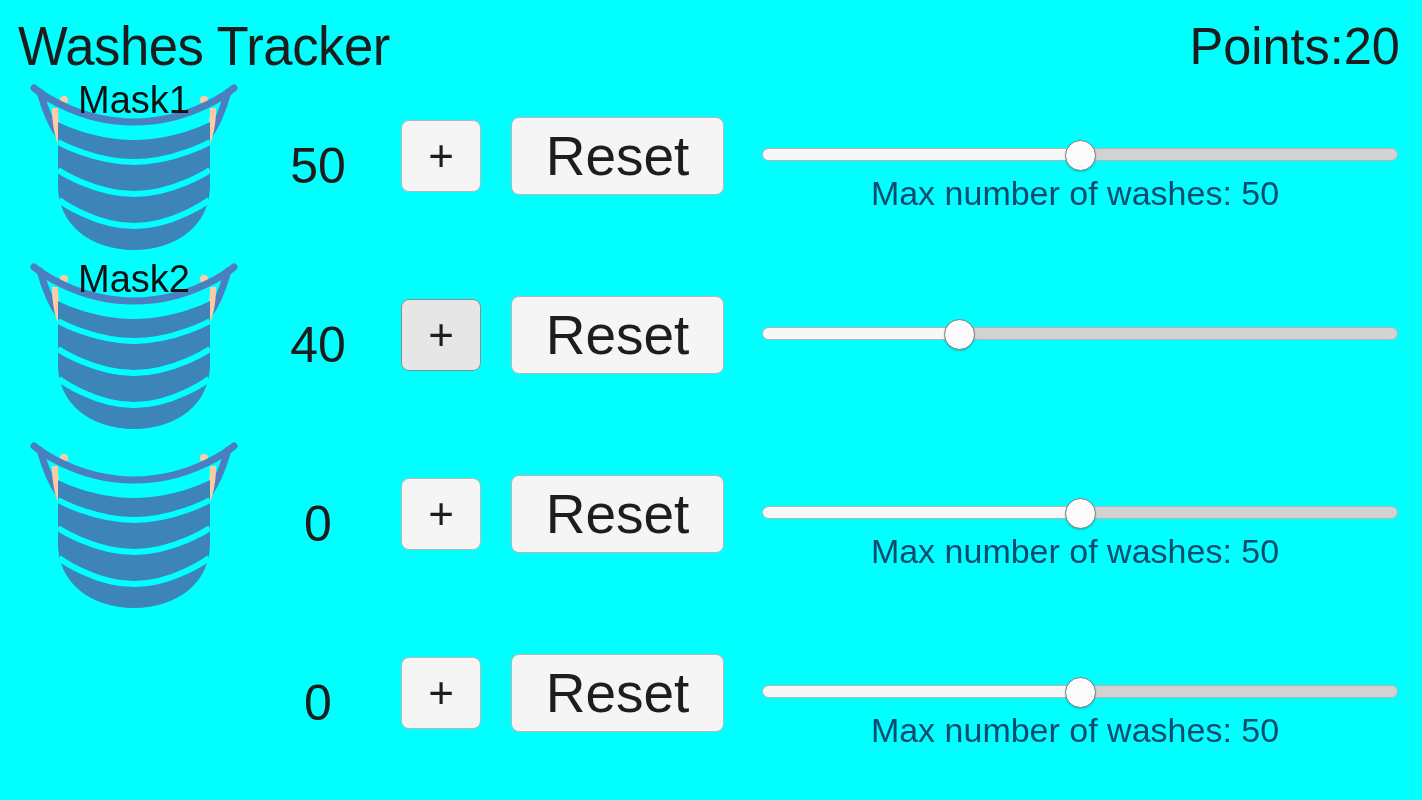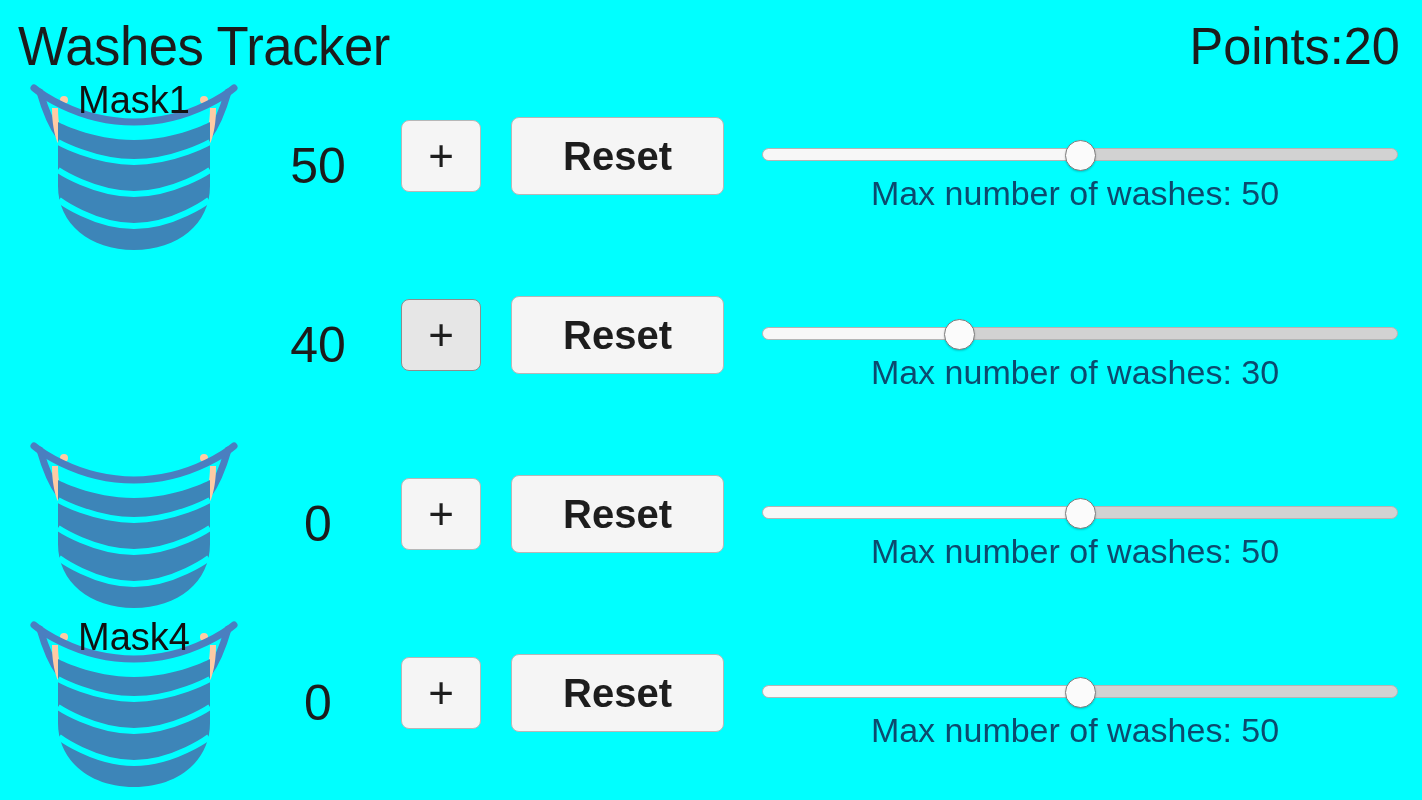--- a/index.html
+++ b/index.html
@@ -120,23 +120,22 @@
     font-size:44px;
     line-height:44px;
   }
   .btn-plus.is-hover {
     background:#e6e6e6;
     border-color:#8d8d8d;
   }
   .btn-reset {
     left:511px; top:41px;
     width:213px; height:78px;
-    font-size:40px;
+    font-size:55px;
     line-height:48px;
-    font-weight:bold;
   }
 
   
   .slider-cell {
     position:absolute;
     left:757px; top:0;
     width:645px; height:179px;
   }
   .slider {
     position:absolute;
@@ -226,73 +225,52 @@
         </div>
         <div class="thumb" style="left: 50%;"></div>
       </div>
       <div class="slider-label">Max number of washes: 50</div>
     </div>
 
   </div>
 
   <div class="mask-row">
 
-
-    <div class="count">40</div>
-
-    <button class="btn btn-plus is-hover">+</button>
-
-    <button class="btn btn-reset">Reset</button>
-
-    <div class="slider-cell">
-      <div class="slider">
-        <div class="track">
-          <div class="track-fill" style="width: 31%;"></div>
-        </div>
-        <div class="thumb" style="left: 31%;"></div>
-      </div>
-      <div class="slider-label">Max number of washes: 30</div>
-    </div>
-
-  </div>
-
-  <div class="mask-row">
-
     <div class="mask-cell">
       <svg class="mask-svg" viewBox="0 0 240 176" aria-hidden="true">
         <path d="M26 14 C26 58 36 76 50 88" stroke="#4a7fc0" stroke-width="7" fill="none" stroke-linecap="round" transform="rotate(-16 26 14)"></path>
         <path d="M214 14 C214 58 204 76 190 88" stroke="#4a7fc0" stroke-width="7" fill="none" stroke-linecap="round" transform="rotate(16 214 14)"></path>
         <path d="M44 30 C44 46 47 58 52 66 L44 66 C40 56 38 44 38 30 Z" fill="#ffcba4"></path>
         <path d="M196 30 C196 46 193 58 188 66 L196 66 C200 56 202 44 202 30 Z" fill="#ffcba4"></path>
         <circle cx="50" cy="22" r="4" fill="#ffcba4"></circle>
         <circle cx="190" cy="22" r="4" fill="#ffcba4"></circle>
         <path d="M20 10 C20 10 60 44 120 44 C180 44 220 10 220 10" stroke="#4a7fc0" stroke-width="7" fill="none" stroke-linecap="round"></path>
         <path d="M44 44 C44 44 78 62 120 62 C162 62 196 44 196 44
                  L196 108 C196 146 164 172 120 172
                  C76 172 44 146 44 108 Z" fill="#3d85b8"></path>
         <path d="M44 64 C44 64 80 84 120 84 C160 84 196 64 196 64" stroke="#00ffff" stroke-width="6" fill="none"></path>
         <path d="M44 92 C44 92 80 116 120 116 C160 116 196 92 196 92" stroke="#00ffff" stroke-width="6" fill="none"></path>
         <path d="M45 122 C45 122 80 148 120 148 C160 148 195 122 195 122" stroke="#00ffff" stroke-width="6" fill="none"></path>
       </svg>
-    </div>
-
-    <div class="count">0</div>
-
-    <button class="btn btn-plus">+</button>
+      <div class="mask-label">Mask2</div>
+    </div>
+
+    <div class="count">40</div>
+
+    <button class="btn btn-plus is-hover">+</button>
 
     <button class="btn btn-reset">Reset</button>
 
     <div class="slider-cell">
       <div class="slider">
         <div class="track">
-          <div class="track-fill" style="width: 50%;"></div>
+          <div class="track-fill" style="width: 31%;"></div>
         </div>
-        <div class="thumb" style="left: 50%;"></div>
+        <div class="thumb" style="left: 31%;"></div>
       </div>
-      <div class="slider-label">Max number of washes: 50</div>
     </div>
 
   </div>
 
   <div class="mask-row">
 
     <div class="mask-cell">
       <svg class="mask-svg" viewBox="0 0 240 176" aria-hidden="true">
         <path d="M26 14 C26 58 36 76 50 88" stroke="#4a7fc0" stroke-width="7" fill="none" stroke-linecap="round" transform="rotate(-16 26 14)"></path>
         <path d="M214 14 C214 58 204 76 190 88" stroke="#4a7fc0" stroke-width="7" fill="none" stroke-linecap="round" transform="rotate(16 214 14)"></path>
@@ -301,35 +279,55 @@
         <circle cx="50" cy="22" r="4" fill="#ffcba4"></circle>
         <circle cx="190" cy="22" r="4" fill="#ffcba4"></circle>
         <path d="M20 10 C20 10 60 44 120 44 C180 44 220 10 220 10" stroke="#4a7fc0" stroke-width="7" fill="none" stroke-linecap="round"></path>
         <path d="M44 44 C44 44 78 62 120 62 C162 62 196 44 196 44
                  L196 108 C196 146 164 172 120 172
                  C76 172 44 146 44 108 Z" fill="#3d85b8"></path>
         <path d="M44 64 C44 64 80 84 120 84 C160 84 196 64 196 64" stroke="#00ffff" stroke-width="6" fill="none"></path>
         <path d="M44 92 C44 92 80 116 120 116 C160 116 196 92 196 92" stroke="#00ffff" stroke-width="6" fill="none"></path>
         <path d="M45 122 C45 122 80 148 120 148 C160 148 195 122 195 122" stroke="#00ffff" stroke-width="6" fill="none"></path>
       </svg>
-      <div class="mask-label">Mask4</div>
     </div>
 
     <div class="count">0</div>
 
     <button class="btn btn-plus">+</button>
 
     <button class="btn btn-reset">Reset</button>
 
     <div class="slider-cell">
       <div class="slider">
         <div class="track">
           <div class="track-fill" style="width: 50%;"></div>
         </div>
         <div class="thumb" style="left: 50%;"></div>
       </div>
       <div class="slider-label">Max number of washes: 50</div>
     </div>
 
   </div>
+
+  <div class="mask-row">
+
+
+    <div class="count">0</div>
+
+    <button class="btn btn-plus">+</button>
+
+    <button class="btn btn-reset">Reset</button>
+
+    <div class="slider-cell">
+      <div class="slider">
+        <div class="track">
+          <div class="track-fill" style="width: 50%;"></div>
+        </div>
+        <div class="thumb" style="left: 50%;"></div>
+      </div>
+      <div class="slider-label">Max number of washes: 50</div>
+    </div>
+
+  </div>
 </div>
 
 </div>
 
 </body></html>

